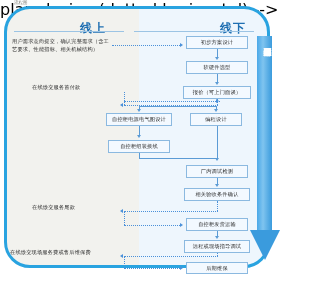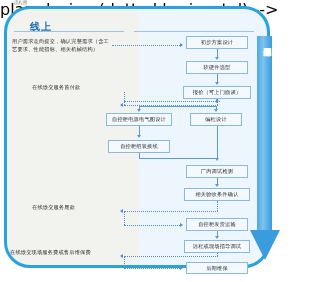--- a/index.html
+++ b/index.html
@@ -28,25 +28,25 @@
     position:absolute;
     left:7px;top:9px;
     width:260px;height:256px;
     border-radius:24px;
     box-sizing:border-box;
     pointer-events:none;
   }
   
   .hdr{
     position:absolute;
-    font-size:10px;
+    font-size:12px;
     font-weight:bold;
     color:#1f6fb2;
     letter-spacing:1px;
-    text-align:left;
+    text-align:right;
   }
   .hdr-rule{
     position:absolute;
     height:1px;
     background:#9cc4e4;
   }
   
   .box{
     position:absolute;
     box-sizing:border-box;
@@ -159,20 +159,21 @@
 
   <div class="topnote">流程图</div>
 
   <div class="frame"></div>
   <div class="frame-inner-shadow"></div>
 
   
   <div class="hdr" style="left:30px;top:20px;width:76px;">线上</div>
   <div class="hdr-rule" style="left:14px;top:31px;width:110px;"></div>
 
+  <div class="hdr" style="left:176px;top:20px;width:70px;">线下</div>
   <div class="hdr-rule" style="left:134px;top:31px;width:120px;"></div>
 
   
   <div class="ltext" style="left:12px;top:38px;width:100px;">用户需求意向提交，确认完整需求（含工艺要求、性能指标、相关机械结构）</div>
 
   <div class="ltext" style="left:32px;top:84px;width:86px;">在线缴交服务首付款</div>
 
   <div class="ltext" style="left:32px;top:204px;width:86px;">在线缴交服务尾款</div>
 
   <div class="ltext" style="left:10px;top:249px;width:110px;">在线缴交现场服务费或售后维保费</div>

